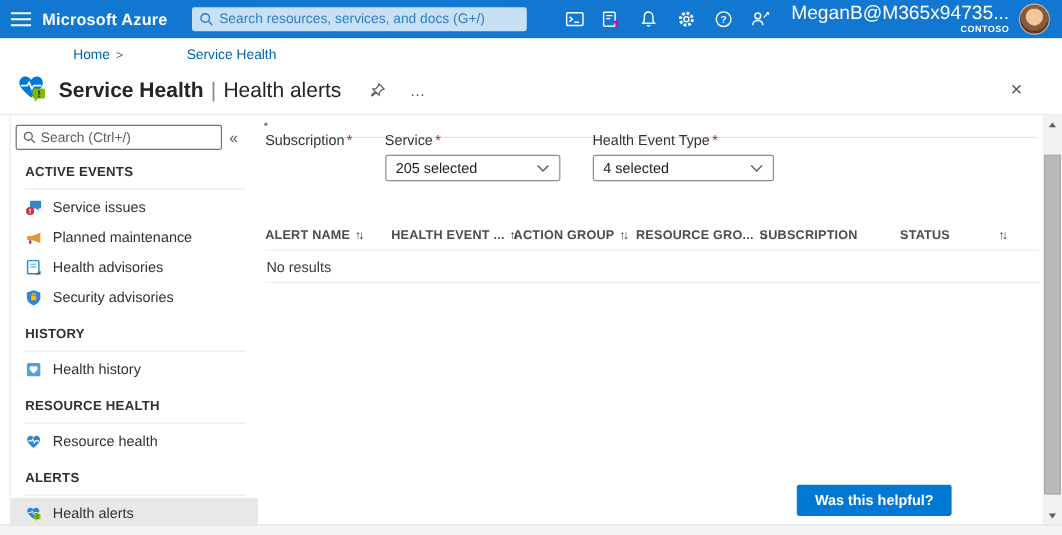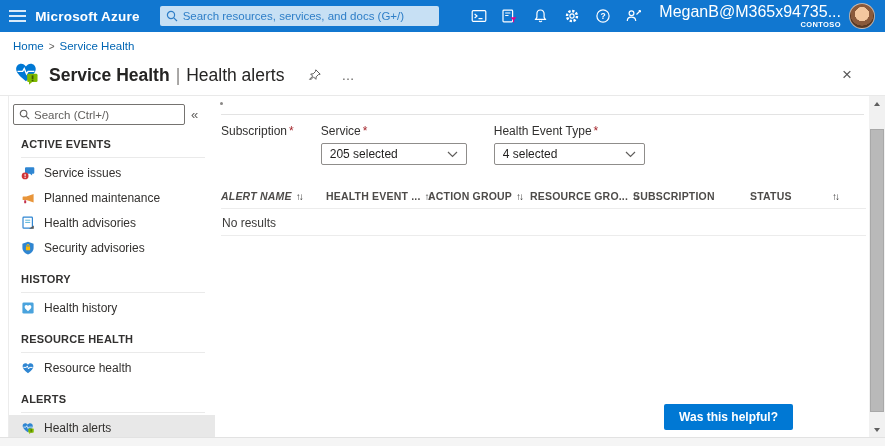--- a/index.html
+++ b/index.html
@@ -22,21 +22,21 @@
   .userblock { margin-left:10px; text-align:right; line-height:1.1; cursor:pointer; }
   .user-email { font-size:16px; white-space:nowrap; }
   .user-tenant { font-size:7.5px; font-weight:bold; letter-spacing:.4px; }
   .avatar { width:26px; height:26px; border-radius:50%; margin:0 10px 0 8px; cursor:pointer;
     background:radial-gradient(circle at 50% 42%, #f3c79e 0 38%, #8a5a3b 39% 62%, #5b3a24 63% 100%);
     border:1px solid rgba(255,255,255,.6); flex:none; }
 
   
   .subheader { position:absolute; top:32px; left:0; width:885px; height:63px; background:#fff; }
   .breadcrumb { position:absolute; top:8px; left:13px; font-size:11.5px; display:flex; gap:5px; align-items:center; }
-  .crumb { color:var(--link,#0065b3); cursor:pointer; text-decoration:none; }
+  .crumb { color:var(--link,#0065b3); cursor:pointer; text-decoration:none;margin-left:48px; }
   .crumb-sep { color:#605e5c; font-size:10px; }
   .titlerow { position:absolute; top:26px; left:13px; right:30px; height:34px; display:flex; align-items:center; }
   .title-icon { margin-right:9px; }
   .page-title { font-size:17.5px; color:#252423; font-weight:normal; white-space:nowrap; }
   .page-title b { font-weight:bold; }
   .title-sep { color:#8a8886; margin:0 6px; font-weight:normal; }
   .pin-ic { margin-left:24px; cursor:pointer; display:flex; align-items:center; }
   .more-ic { margin-left:20px; color:#605e5c; font-size:13px; letter-spacing:1px; cursor:pointer; }
   .close-ic { position:absolute; top:34px; right:33px; color:#595959; font-size:17px; line-height:1;
     cursor:pointer; font-weight:normal; }
@@ -57,33 +57,33 @@
   .sb-hr { border:none; border-top:1px solid #eaeaea; margin:0 10px 2px 12px; }
   .sb-item { height:25px; display:flex; align-items:center; gap:9px; padding-left:12px; font-size:12px;
     color:#33312f; cursor:pointer; }
   .sb-item.selected { background:var(--selected-item-bg,#e8e8e8); }
   .sb-item .ic { width:14px; height:14px; flex:none; display:flex; }
 
   .main { flex:1; position:relative; padding-left:6px; }
   .main-topline { position:absolute; top:18px; left:6px; right:5px; height:1px; background:#e3e3e3; }
   .main-dot { position:absolute; top:6px; left:5px; width:3px; height:3px; border-radius:50%; background:#8a8886; }
 
-  .filters { position:absolute; top:28px; left:6px; display:flex; gap:27px; }
+  .filters { position:absolute; top:14px; left:6px; display:flex; gap:27px; }
   .filter-label { font-size:12px; color:#323130; margin-bottom:5px; }
   .req { color:var(--asterisk-red,#a4262c); margin-left:2px; }
   .dropdown { width:146px; height:22px; border:1px solid #8f8d8b; border-radius:2px; background:#fff;
     display:flex; align-items:center; justify-content:space-between; padding:0 8px; font-size:12px;
     color:#201f1e; cursor:pointer; }
   .dropdown .chev { display:flex; }
 
   .thead { position:absolute; top:94px; left:6px; right:3px; display:flex; align-items:center;
     font-size:10.5px; font-weight:bold; color:#4d4b49; letter-spacing:.2px; }
   .th { display:flex; align-items:center; gap:4px; white-space:nowrap; }
   .sort { font-size:10px; color:#323130; letter-spacing:-2px; font-weight:normal; }
-  .th-c0{width:105px;font-style:italic;} .th-c1{width:102px;text-align:right;} .th-c2{width:102px;} .th-c3{width:103px;} .th-c4{width:117px;}
+  .th-c0{width:105px;} .th-c1{width:102px;text-align:right;} .th-c2{width:102px;} .th-c3{width:103px;} .th-c4{width:117px;}
   .th-c5{flex:1; justify-content:space-between; padding-right:28px;}
   .tdivider { position:absolute; left:6px; right:3px; height:1px; background:#ececec; }
   .no-results { position:absolute; top:120px; left:7px; font-size:12px; color:#3b3a39; }
 
   .helpful-btn { position:absolute; bottom:7px; right:76px; background:var(--accent,#0078d4); color:#fff;
     border:none; border-radius:2px; font-size:12px; font-weight:bold; padding:6px 15px; cursor:pointer;
     font-family:"Liberation Sans",sans-serif; }
 
   
   .vscroll { width:16px; flex:none; background:#f1f1f1; position:relative; }

